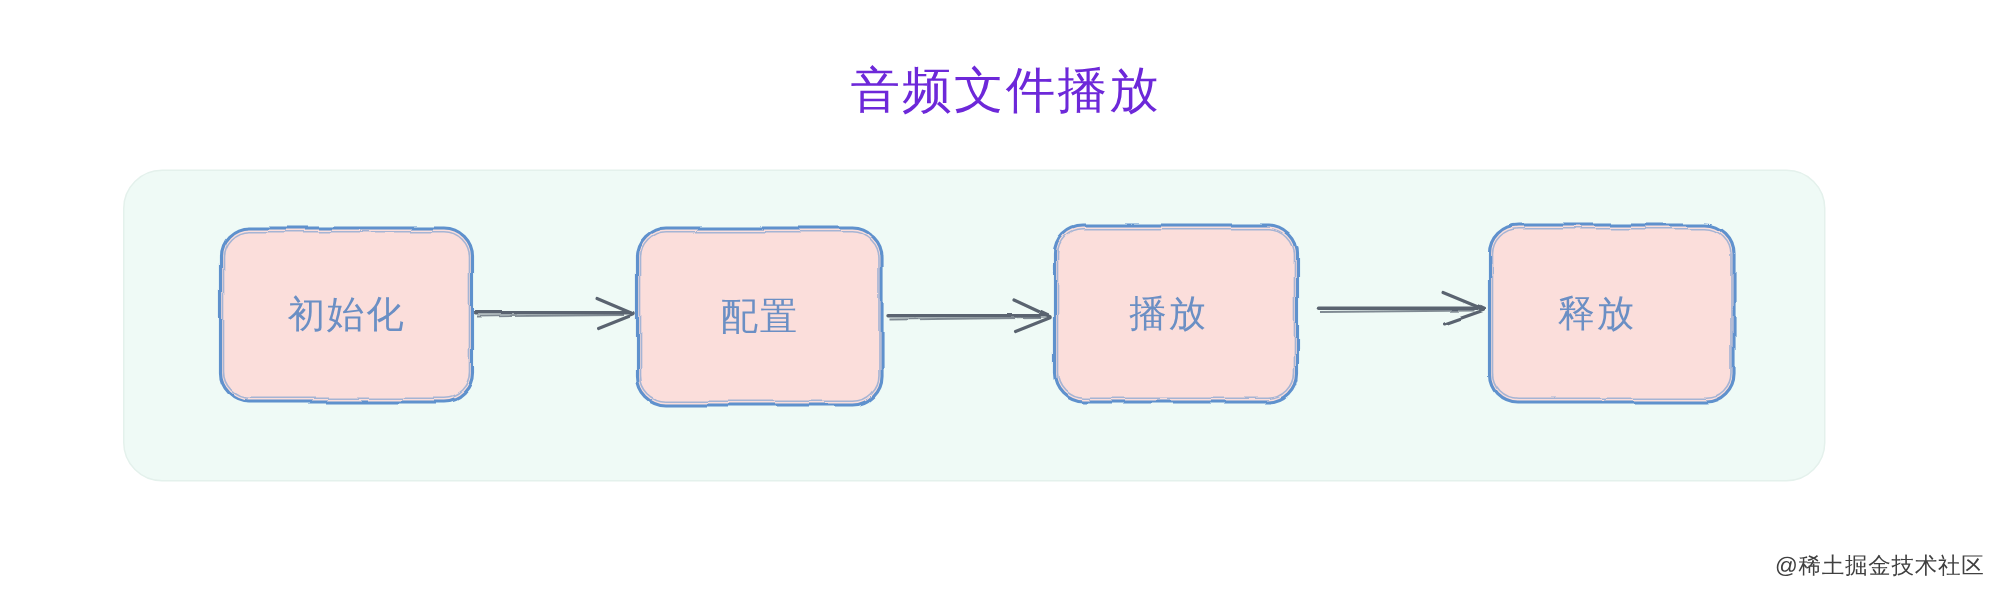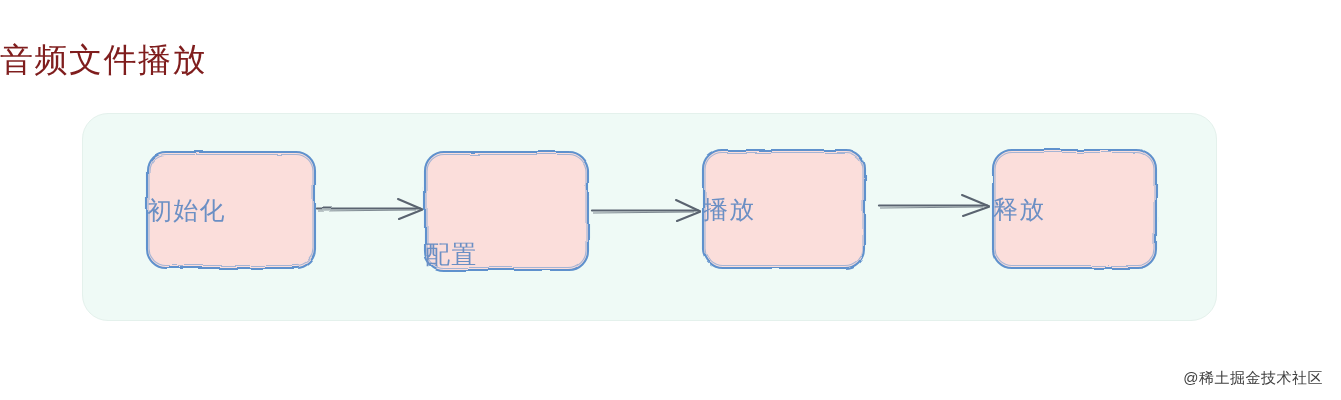--- a/index.html
+++ b/index.html
@@ -22,24 +22,25 @@
     width: 1341px;
     height: 400px;
   }
 
   
   #diagram-title {
     position: absolute;
     left: 0;
     top: 38px;
     width: 1341px;
+    text-align: center;
     font-size: 33px;
     line-height: 44px;
     letter-spacing: 1.5px;
-    color: #7f1d1d;
+    color: #6d28d9;
     font-family: "Liberation Sans", "DejaVu Sans", sans-serif;
     font-weight: 400;
     white-space: nowrap;
     user-select: none;
   }
 
   
   #flow-container {
     position: absolute;
     left: 82px;
@@ -62,20 +63,21 @@
     pointer-events: none;
   }
 
   
   .node-label {
     position: absolute;
     color: #6b8fc4;
     font-size: 25px;
     line-height: 30px;
     letter-spacing: 1.2px;
+    text-align: center;
     font-family: "Liberation Sans", "DejaVu Sans", sans-serif;
     white-space: nowrap;
     user-select: none;
   }
 
   .node-hit {
     position: absolute;
     cursor: pointer;
   }
 
@@ -151,21 +153,21 @@
     <g filter="url(#roughen-line)">
       <path d="M879 205.5 L987 205.5" stroke="#5a6470" stroke-width="2.2" fill="none" stroke-linecap="round"></path>
       <path d="M880 208 L983 207" stroke="#5a6470" stroke-width="1.2" fill="none" opacity="0.75"></path>
       <path d="M962 195 L989 206.2" stroke="#5a6470" stroke-width="2.1" fill="none" stroke-linecap="round"></path>
       <path d="M963 216 L989 206.8" stroke="#5a6470" stroke-width="2.1" fill="none" stroke-linecap="round"></path>
     </g>
   </svg>
 
   <div class="node-label" style="left:147px; top:195px; width:168px;">初始化</div>
 
-  <div class="node-label" style="left:425px; top:196px; width:163px;margin-top:43px;">配置</div>
+  <div class="node-label" style="left:425px; top:196px; width:163px;">配置</div>
 
   <div class="node-label" style="left:703px; top:194px; width:152px;">播放</div>
 
   <div class="node-label" style="left:993px; top:194px; width:143px;">释放</div>
 
   <div class="node-hit" style="left:147px; top:152px; width:168px; height:116px;"></div>
   <div class="node-hit" style="left:425px; top:152px; width:163px; height:118px;"></div>
   <div class="node-hit" style="left:703px; top:150px; width:162px; height:118px;"></div>
   <div class="node-hit" style="left:993px; top:150px; width:163px; height:118px;"></div>
 

